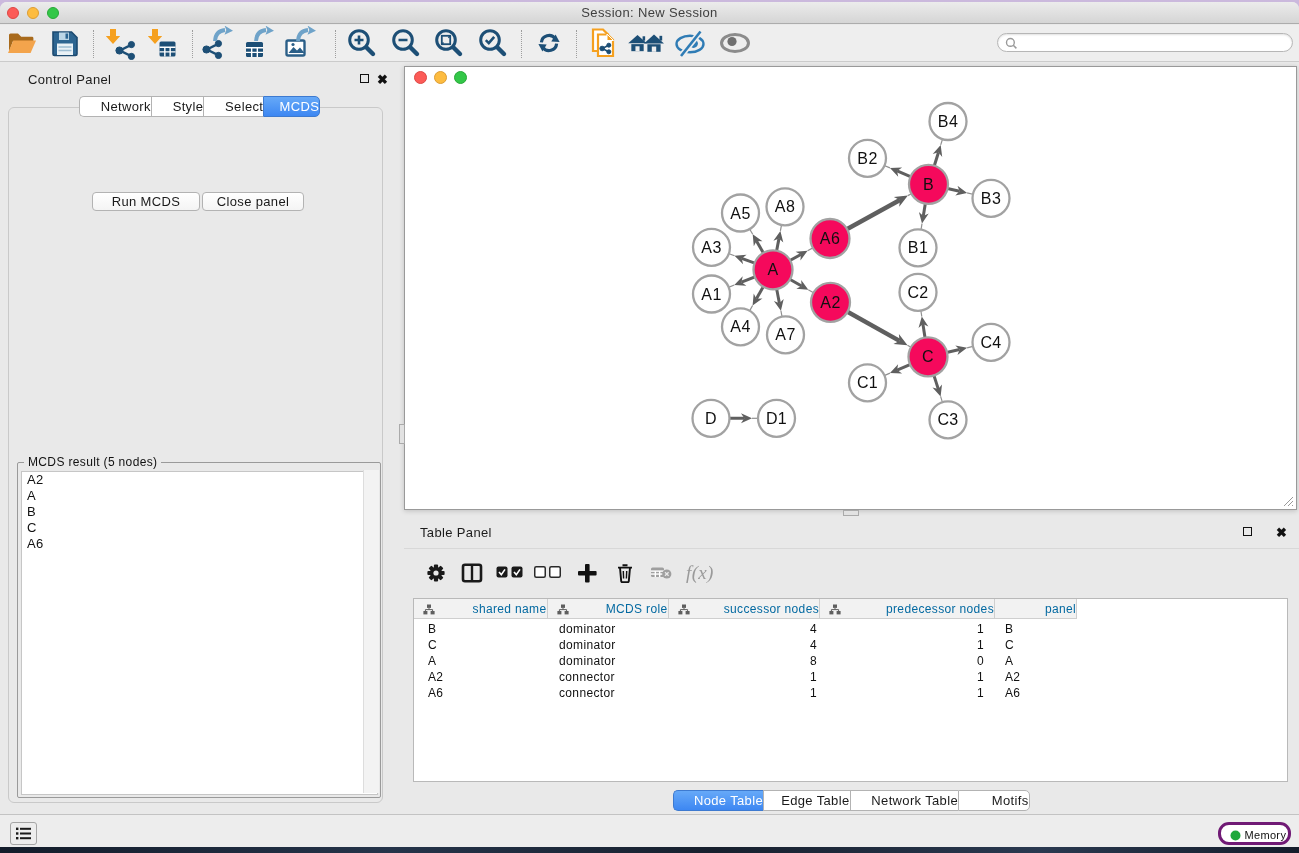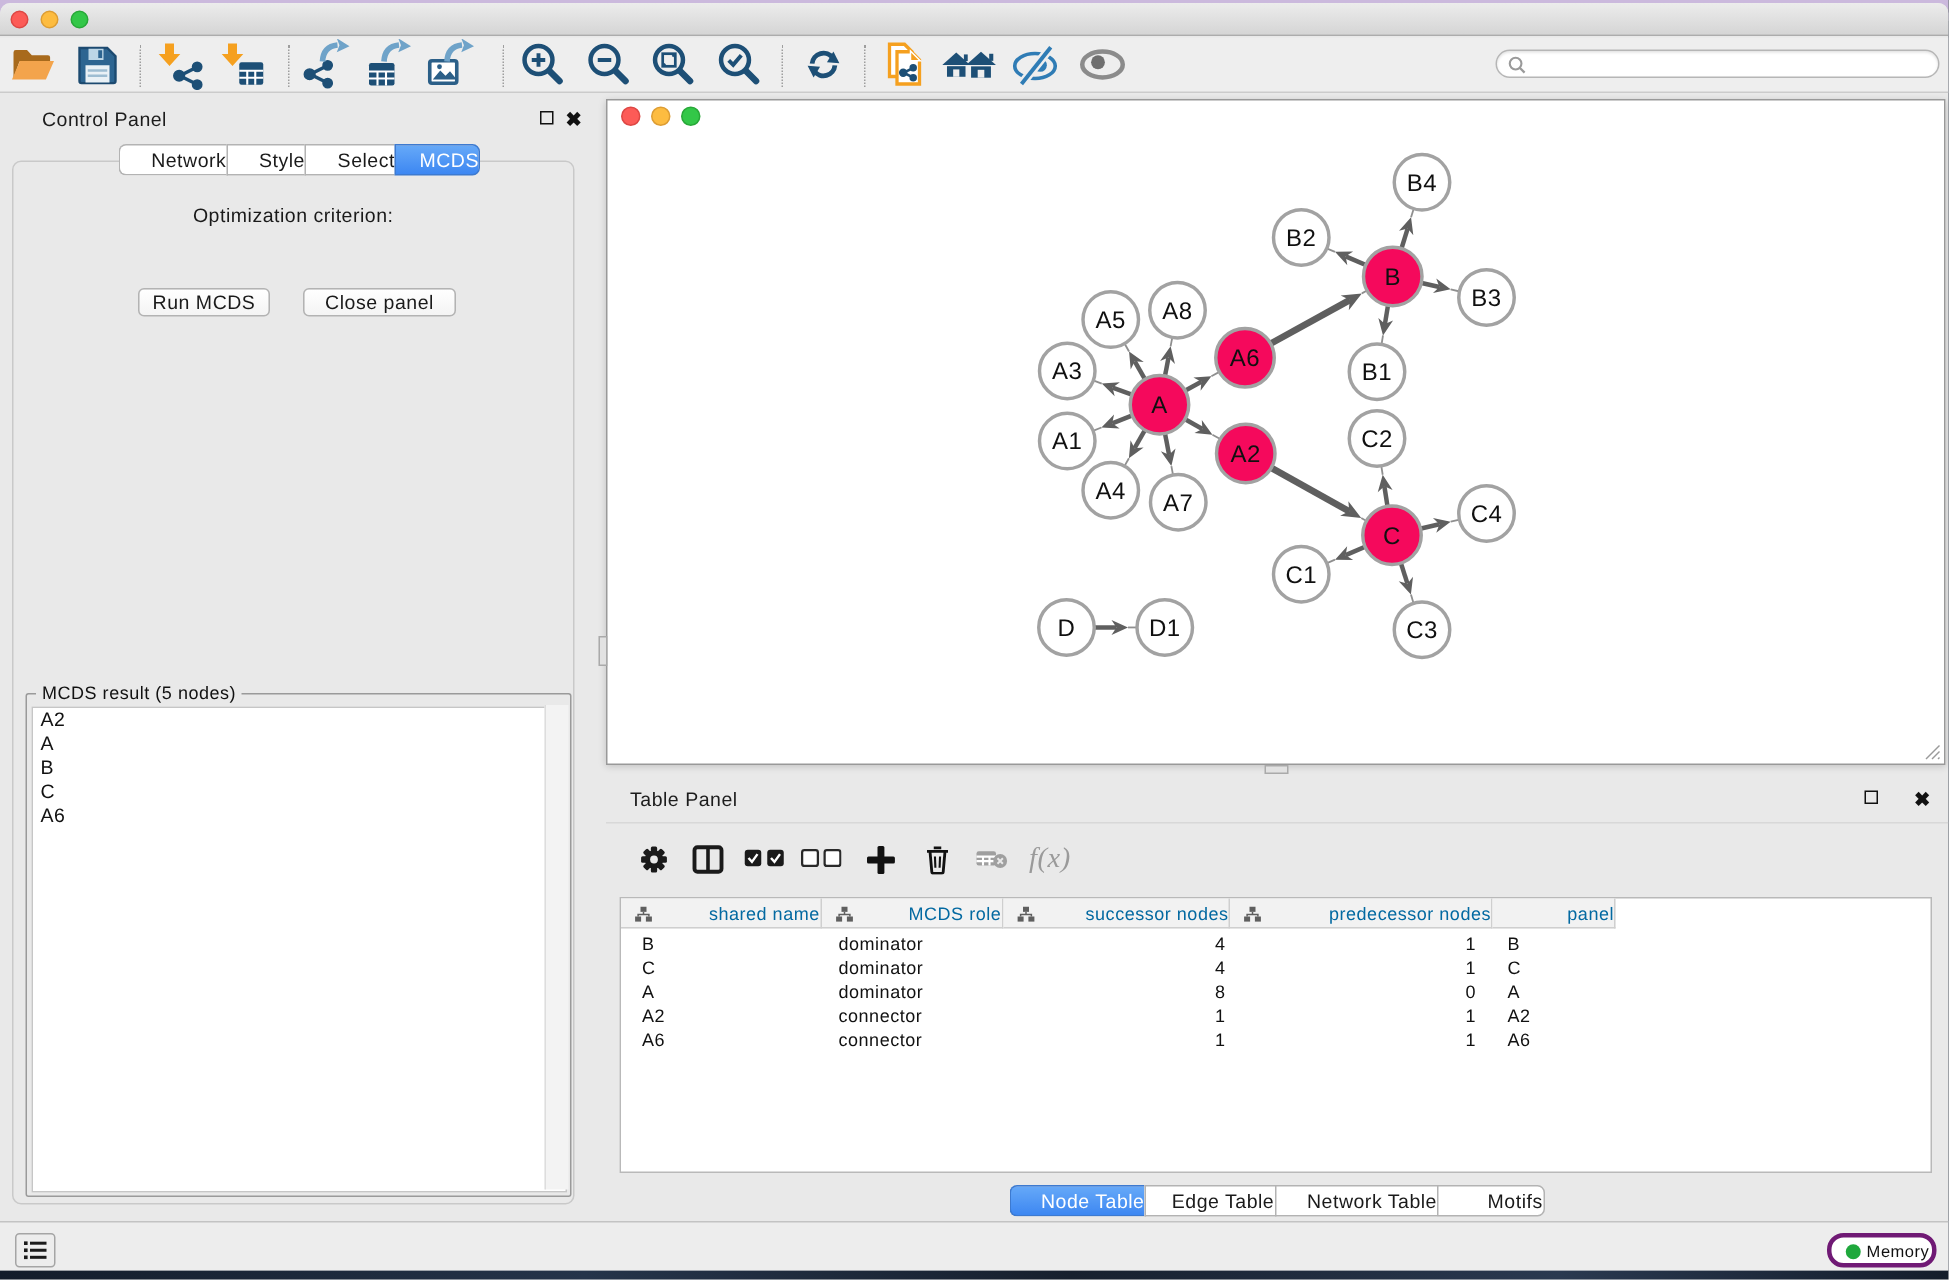--- a/index.html
+++ b/index.html
@@ -38,20 +38,21 @@
 #membtn{position:absolute;left:1218px;top:822px;width:73px;height:23px;background:#fff;border:3px solid #701a75;border-radius:11px;font-size:11px;line-height:21px;color:#111}
 .knob{position:absolute;background:#e2e2e2;border:1px solid #aaa}
 </style></head><body>
 <div id="walltop"></div>
 <div id="app">
     <div id="page">
 <div id="titlebar"></div>
 <div class="tl" style="left:7px;top:7px;background:#fc5b57;border:0.5px solid #dd4744"></div>
 <div class="tl" style="left:27px;top:7px;background:#fdbc40;border:0.5px solid #dd9d33"></div>
 <div class="tl" style="left:47px;top:7px;background:#33c748;border:0.5px solid #28a838"></div>
+<div id="wtitle">Session: New Session</div>
 <div id="toolbar"></div>
 <svg class="ti" style="left:5px;top:27px" width="34" height="32" viewBox="0 0 34 32">
         <path d="M4 25 V8 q0-1.6 1.6-1.6 H13 l3.2 3.4 H27 q1.4 0 1.4 1.4 V14 H8 Z" fill="#a86a1c"></path>
         <path d="M3 26 L8.3 13.6 H31 L25.6 26 Z" fill="#f3a44c"></path>
       </svg>
 <svg class="ti" style="left:48px;top:27px" width="34" height="32" viewBox="0 0 34 32">
         <path d="M5 5 H23.5 L29 10.5 V27 q0 1.4-1.4 1.4 H6.4 Q5 28.4 5 27 Z" fill="#2d6591" stroke="#1c4a70" stroke-width="1.6"></path>
         <rect x="11" y="5.5" width="10" height="7.5" fill="#bcd6e6"></rect>
         <rect x="17.5" y="6.5" width="2.6" height="5.2" fill="#2d6591"></rect>
         <rect x="9" y="16.5" width="16" height="11.5" fill="#e9f1f6"></rect>
@@ -197,22 +198,21 @@
         </svg>
       </div>
 <div class="abs paneltitle" style="left:28px;top:72px">Control Panel</div>
 <div class="sqbtn" style="left:360px;top:74px"></div>
 <div class="xbtn" style="left:377px;top:74px">✖</div>
 <div id="cpcontent"></div>
 <div class="seg " style="left:78.5px;top:96px;width:72.4px;border-radius:5px 0 0 5px;border-right-width:0px">Network</div>
 <div class="seg " style="left:150.9px;top:96px;width:52.4px;border-right-width:0px">Style</div>
 <div class="seg " style="left:203.3px;top:96px;width:60px;border-right-width:0px">Select</div>
 <div class="seg sel" style="left:263.3px;top:96px;width:57px;border-radius:0 5px 5px 0;border-right-width:1px">MCDS</div>
-<div class="abs" style="left:0;top:136px;width:391px;text-align:center;font-size:13px;color:#1a1a1a">Optimization criterion:</div>
-<div class="btn" style="left:92px;top:192px;width:88px">Run MCDS</div>
+<div class="btn" style="left:92px;top:192px;width:108px">Run MCDS</div>
 <div class="btn" style="left:202px;top:192px;width:102px">Close panel</div>
 <div id="groupbox">
         <div id="grouplabel">MCDS result (5 nodes)</div>
         <div id="mcdslist">
           <div>A2</div>
           <div>A</div>
           <div>B</div>
           <div>C</div>
           <div>A6</div>
         </div>

